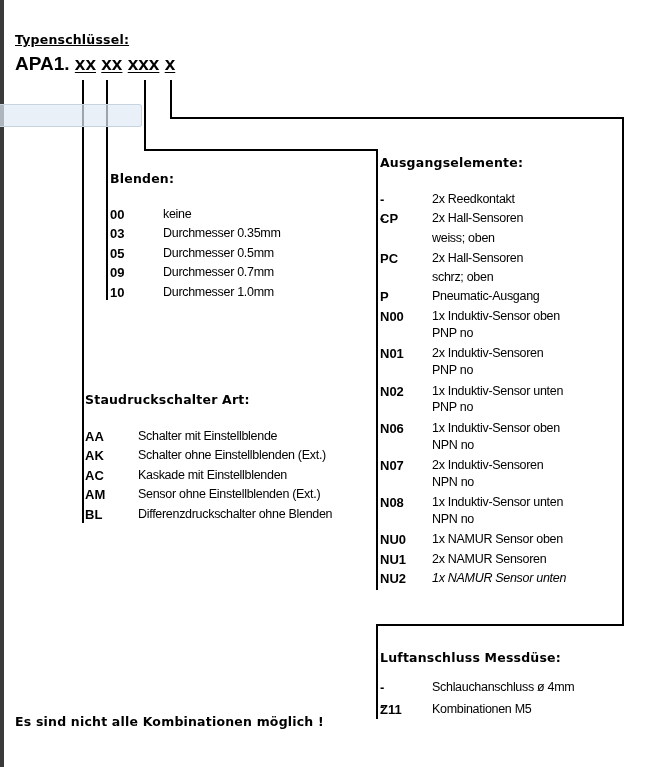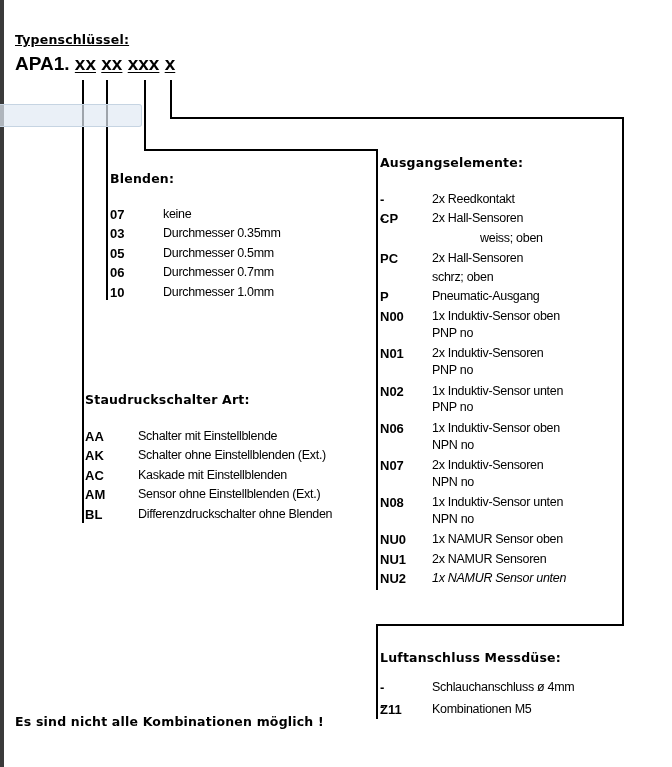--- a/index.html
+++ b/index.html
@@ -46,33 +46,33 @@
 <div class="hl" style="left:170px; top:117px; width:454px;"></div>
 <div class="vl" style="left:622px; top:117px; height:509px;"></div>
 <div class="hl" style="left:376px; top:624px; width:248px;"></div>
 <div class="vl" style="left:376px; top:624px; height:95px;"></div>
 
 <div class="overlay-bar"></div>
 
 <div class="abs heavy sect-head" style="left:110px; top:171px;">Blenden:</div>
 <div>
   <div class="row" style="left:110px; top:205px;">
-      <span class="code">07</span>
+      <span class="code">00</span>
       <span class="desc" style="left:53px;">keine</span>
     </div>
   <div class="row" style="left:110px; top:224px;">
       <span class="code">03</span>
       <span class="desc" style="left:53px;">Durchmesser 0.35mm</span>
     </div>
   <div class="row" style="left:110px; top:244px;">
       <span class="code">05</span>
       <span class="desc" style="left:53px;">Durchmesser 0.5mm</span>
     </div>
   <div class="row" style="left:110px; top:263px;">
-      <span class="code">06</span>
+      <span class="code">09</span>
       <span class="desc" style="left:53px;">Durchmesser 0.7mm</span>
     </div>
   <div class="row" style="left:110px; top:283px;">
       <span class="code">10</span>
       <span class="desc" style="left:53px;">Durchmesser 1.0mm</span>
     </div>
 </div>
 
 <div class="abs heavy sect-head" style="left:85px; top:392px;">Staudruckschalter Art:</div>
 <div>
@@ -101,21 +101,21 @@
 <div class="abs heavy sect-head" style="left:380px; top:155px;">Ausgangselemente:</div>
 <div>
   <div class="row" style="left:380px; top:190px;">
       <span class="code">--</span>
       <span class="desc" style="left:52px;">2x Reedkontakt</span>
     </div>
   <div class="row" style="left:380px; top:209px;">
       <span class="code">CP</span>
       <span class="desc" style="left:52px;">2x Hall-Sensoren</span>
     </div>
-  <div class="sub" style="left:432px; top:229px; line-height:19px;margin-left:48px;">weiss; oben</div>
+  <div class="sub" style="left:432px; top:229px; line-height:19px;">weiss; oben</div>
   <div class="row" style="left:380px; top:249px;">
       <span class="code">PC</span>
       <span class="desc" style="left:52px;">2x Hall-Sensoren</span>
     </div>
   <div class="sub" style="left:432px; top:268px; line-height:19px;text-align:right;">schrz; oben</div>
   <div class="row" style="left:380px; top:287px;">
       <span class="code">P</span>
       <span class="desc" style="left:52px;">Pneumatic-Ausgang</span>
     </div>
   <div class="row" style="left:380px; top:307px;">

